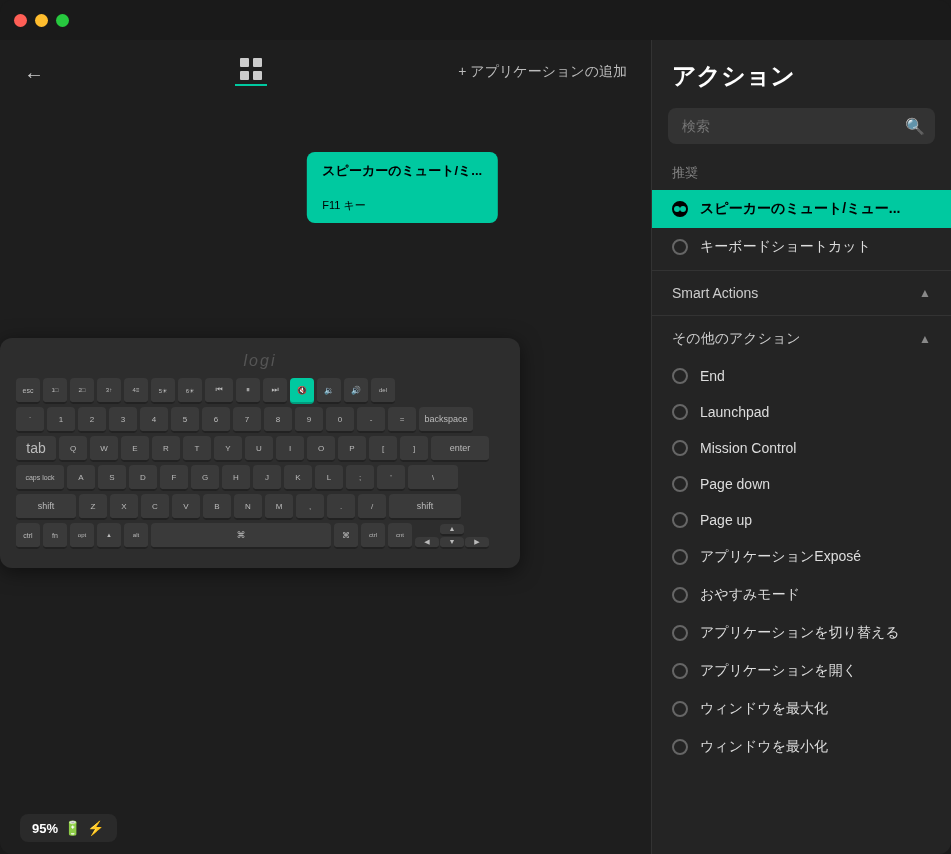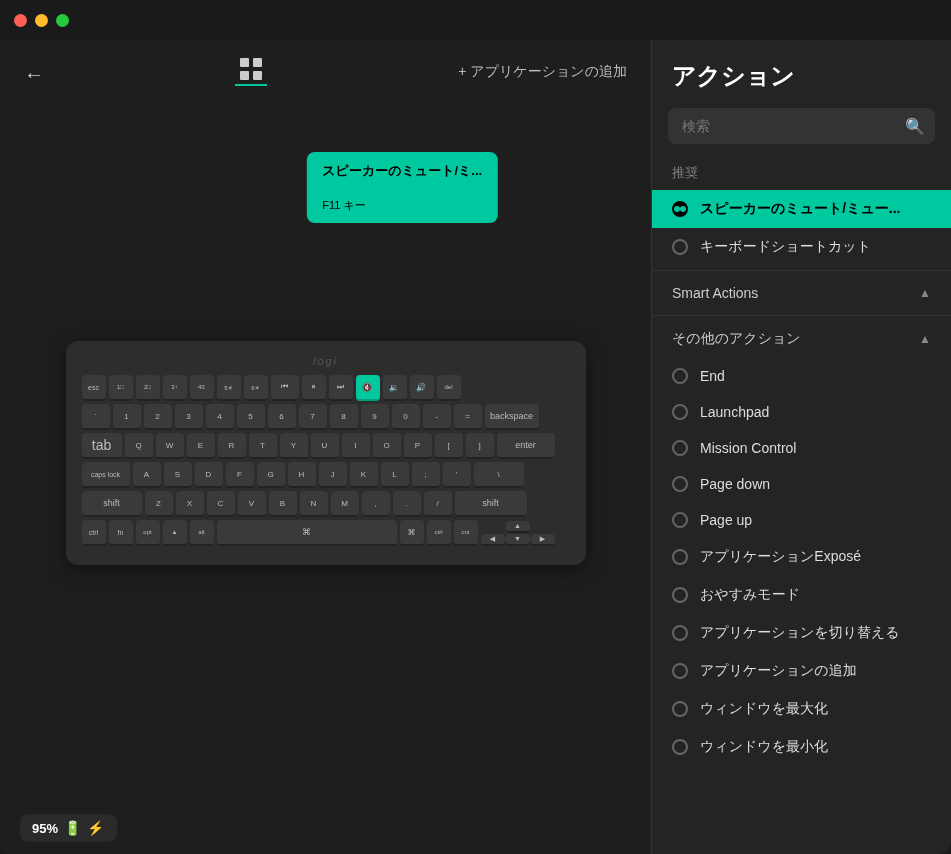--- a/index.html
+++ b/index.html
@@ -99,21 +99,21 @@
       background: none;
       border: none;
       color: #bbb;
     }
 
     
     .keyboard-container {
       flex: 1;
       display: flex;
       align-items: center;
-      justify-content: center;
+      justify-content: flex-start;
       position: relative;
     }
 
     
     .tooltip {
       position: absolute;
       top: 48px;
       left: 50%;
       transform: translateX(-10%);
       background: #00c9a0;
@@ -136,21 +136,21 @@
       border-radius: 12px;
       padding: 14px 16px 16px;
       width: 520px;
       position: relative;
       box-shadow: 0 4px 20px rgba(0,0,0,0.5);
     }
 
     .logi-text {
       text-align: center;
       color: #555;
-      font-size: 11px;
+      font-size: 16px;
       letter-spacing: 2px;
       margin-bottom: 8px;
       font-style: italic;
     }
 
     
     .key-row {
       display: flex;
       gap: 3px;
       margin-bottom: 3px;
@@ -555,21 +555,21 @@
       <div class="action-item">
         <div class="radio-dot"></div>
         <span>おやすみモード</span>
       </div>
       <div class="action-item">
         <div class="radio-dot"></div>
         <span>アプリケーションを切り替える</span>
       </div>
       <div class="action-item">
         <div class="radio-dot"></div>
-        <span>アプリケーションの追加</span>
+        <span>アプリケーションを開く</span>
       </div>
       <div class="action-item">
         <div class="radio-dot"></div>
         <span>ウィンドウを最大化</span>
       </div>
       <div class="action-item">
         <div class="radio-dot"></div>
         <span>ウィンドウを最小化</span>
       </div>
 

